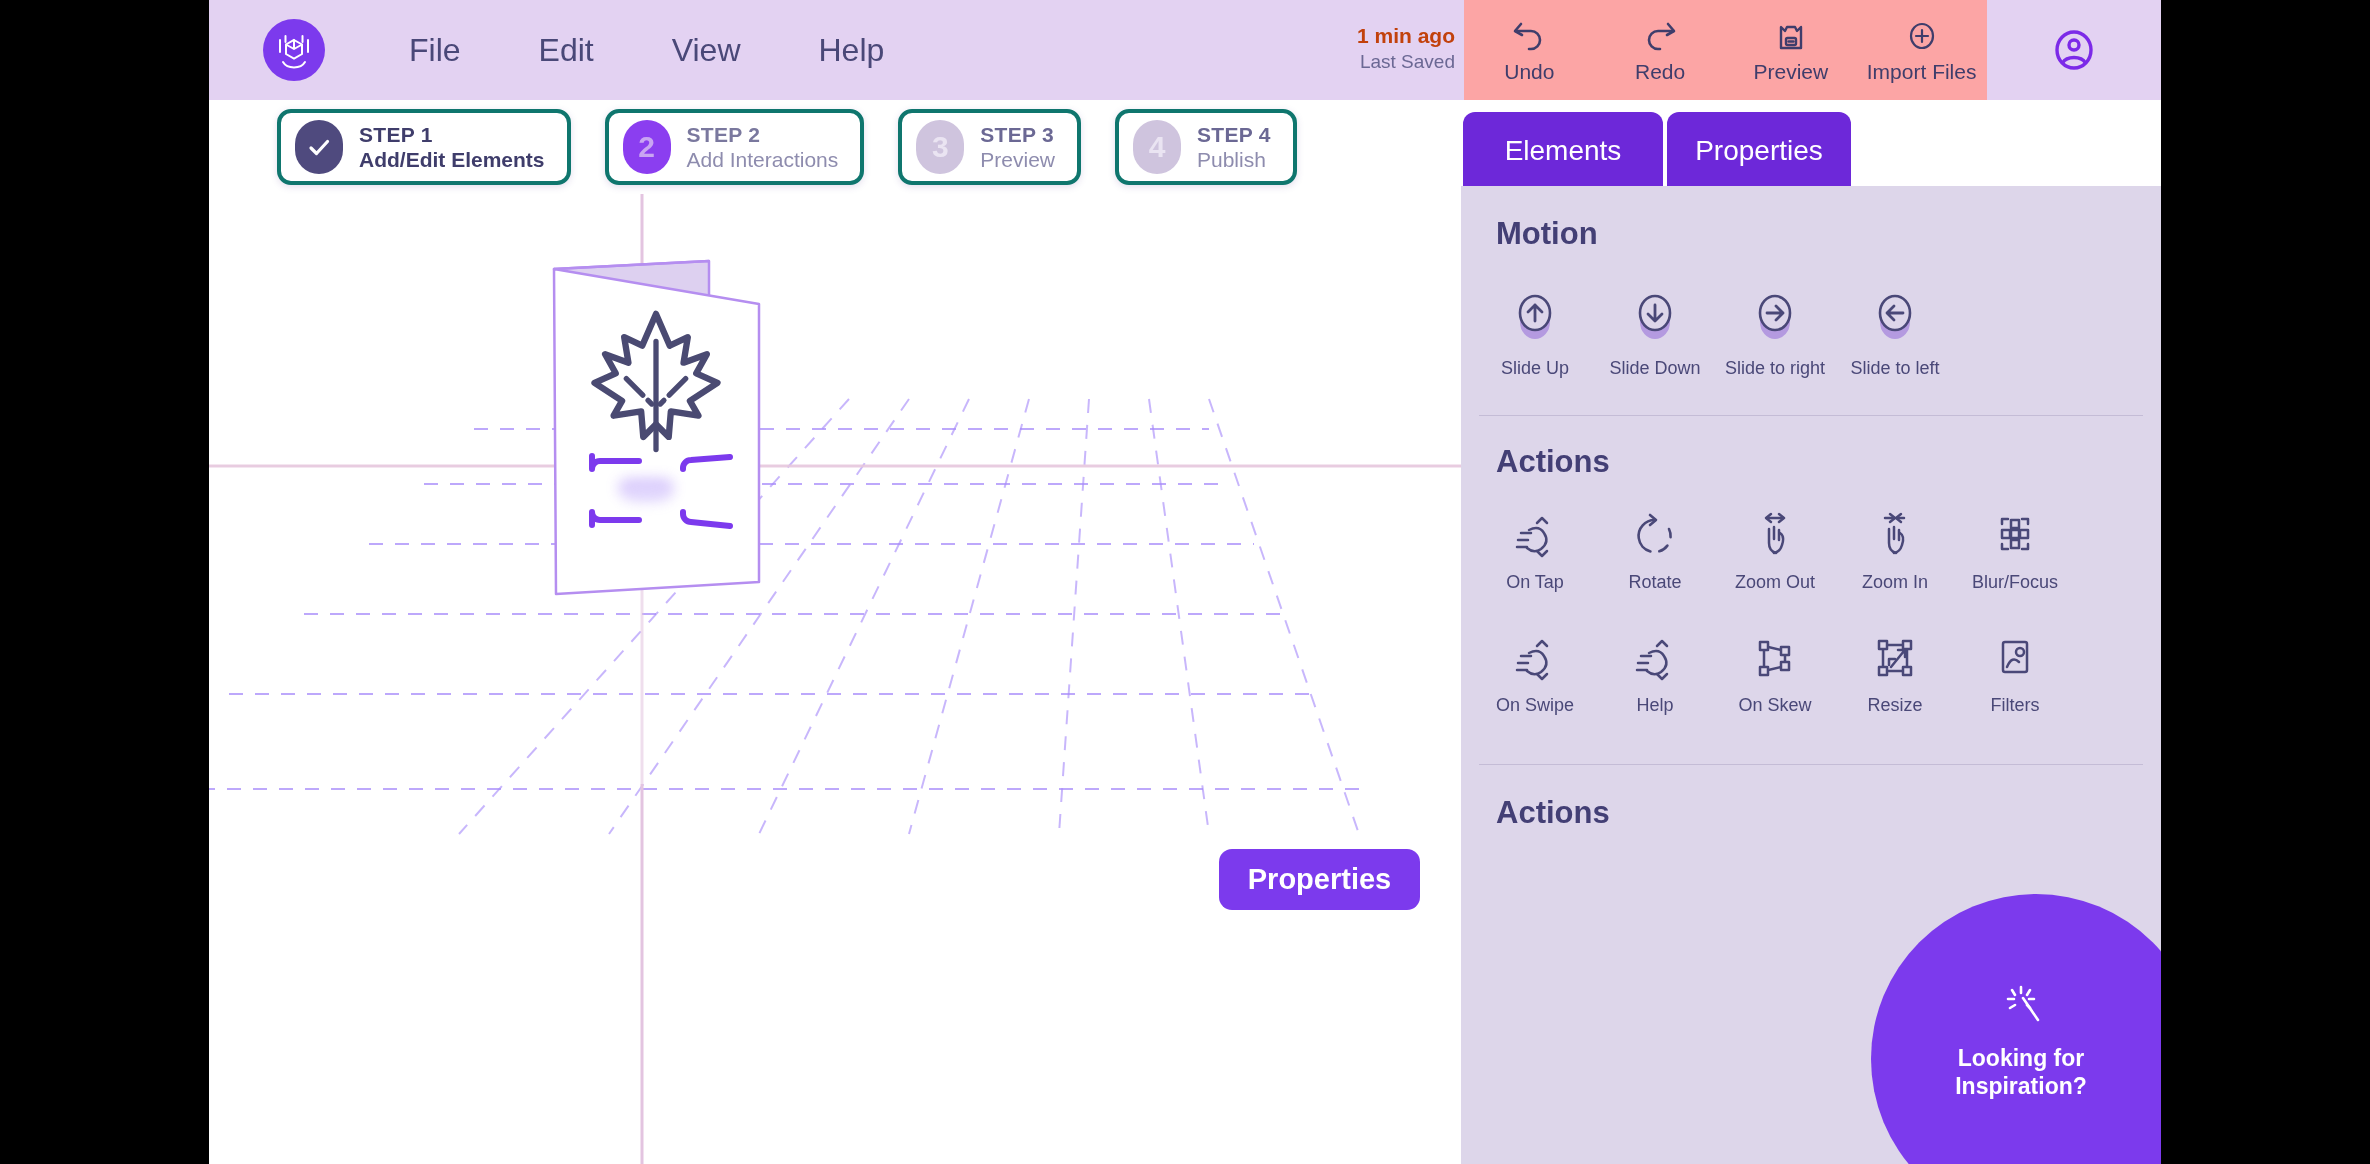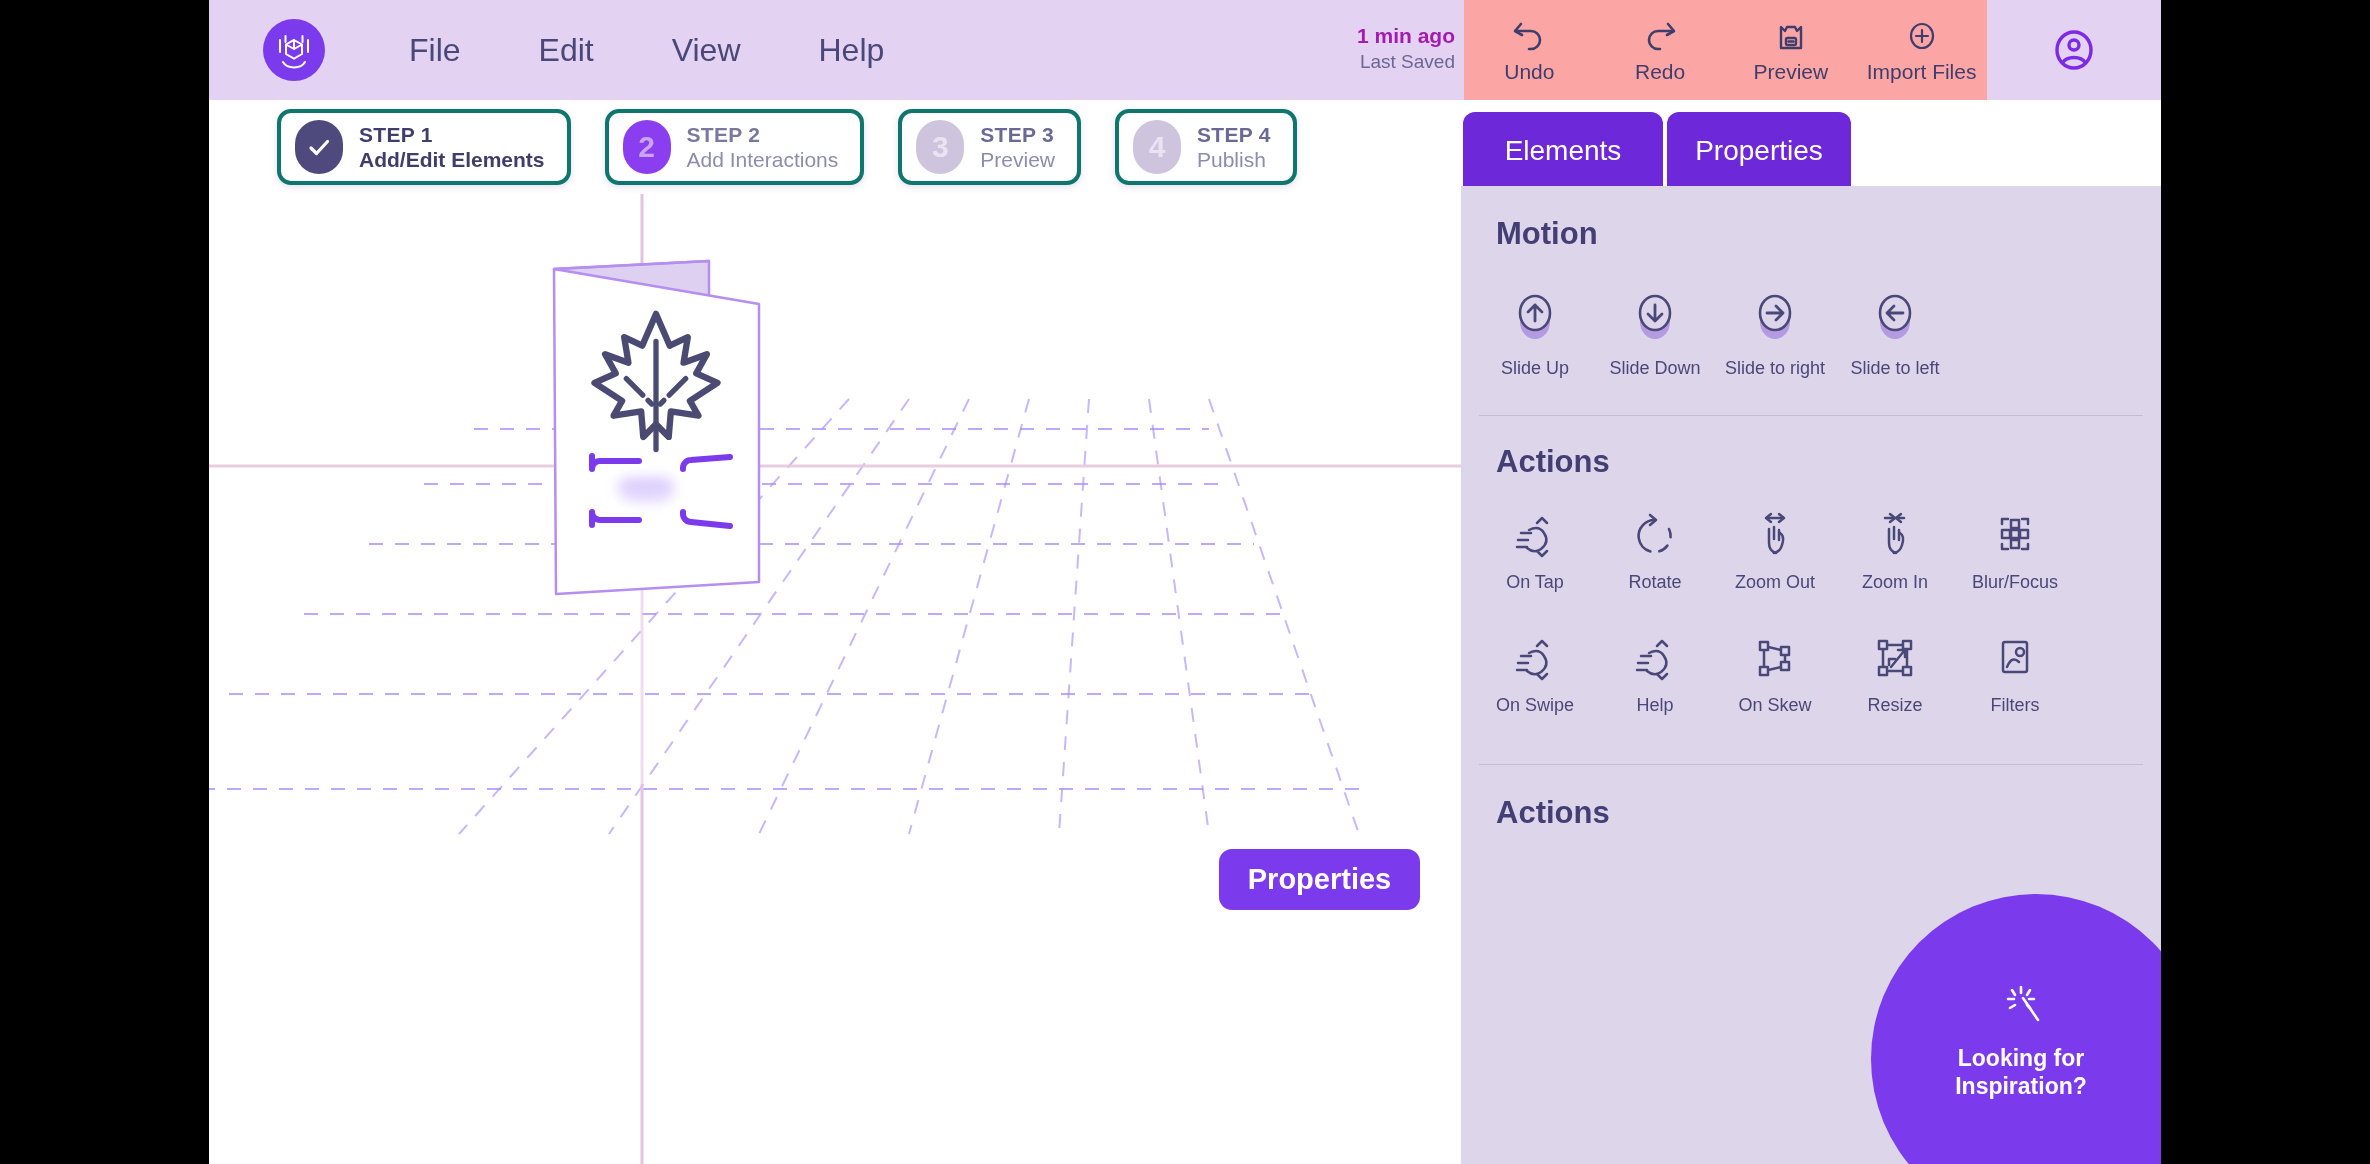--- a/index.html
+++ b/index.html
@@ -42,21 +42,21 @@
     font-size: 32px;
     margin-left: 78px;
     white-space: nowrap;
     cursor: default;
   }
   #menu-file { margin-left: 84px; }
   #saveinfo {
     position: absolute; right: 706px; top: 22px;
     text-align: right;
   }
-  #saveinfo .t1 { font-size: 21px; font-weight: bold; color: #a21caf; line-height: 27px; }
+  #saveinfo .t1 { font-size: 21px; font-weight: bold; color: #c2410c; line-height: 27px; }
   #saveinfo .t2 { font-size: 19px; color: #6b6894; line-height: 26px; }
   #toolgroup {
     position: absolute; left: 1255px; top: 0;
     width: 523px; height: 100px;
     background: #fca5a5;
     display: flex; align-items: center; justify-content: space-around;
   }
   .toolbtn {
     display: flex; flex-direction: column; align-items: center;
     justify-content: center; gap: 4px;

